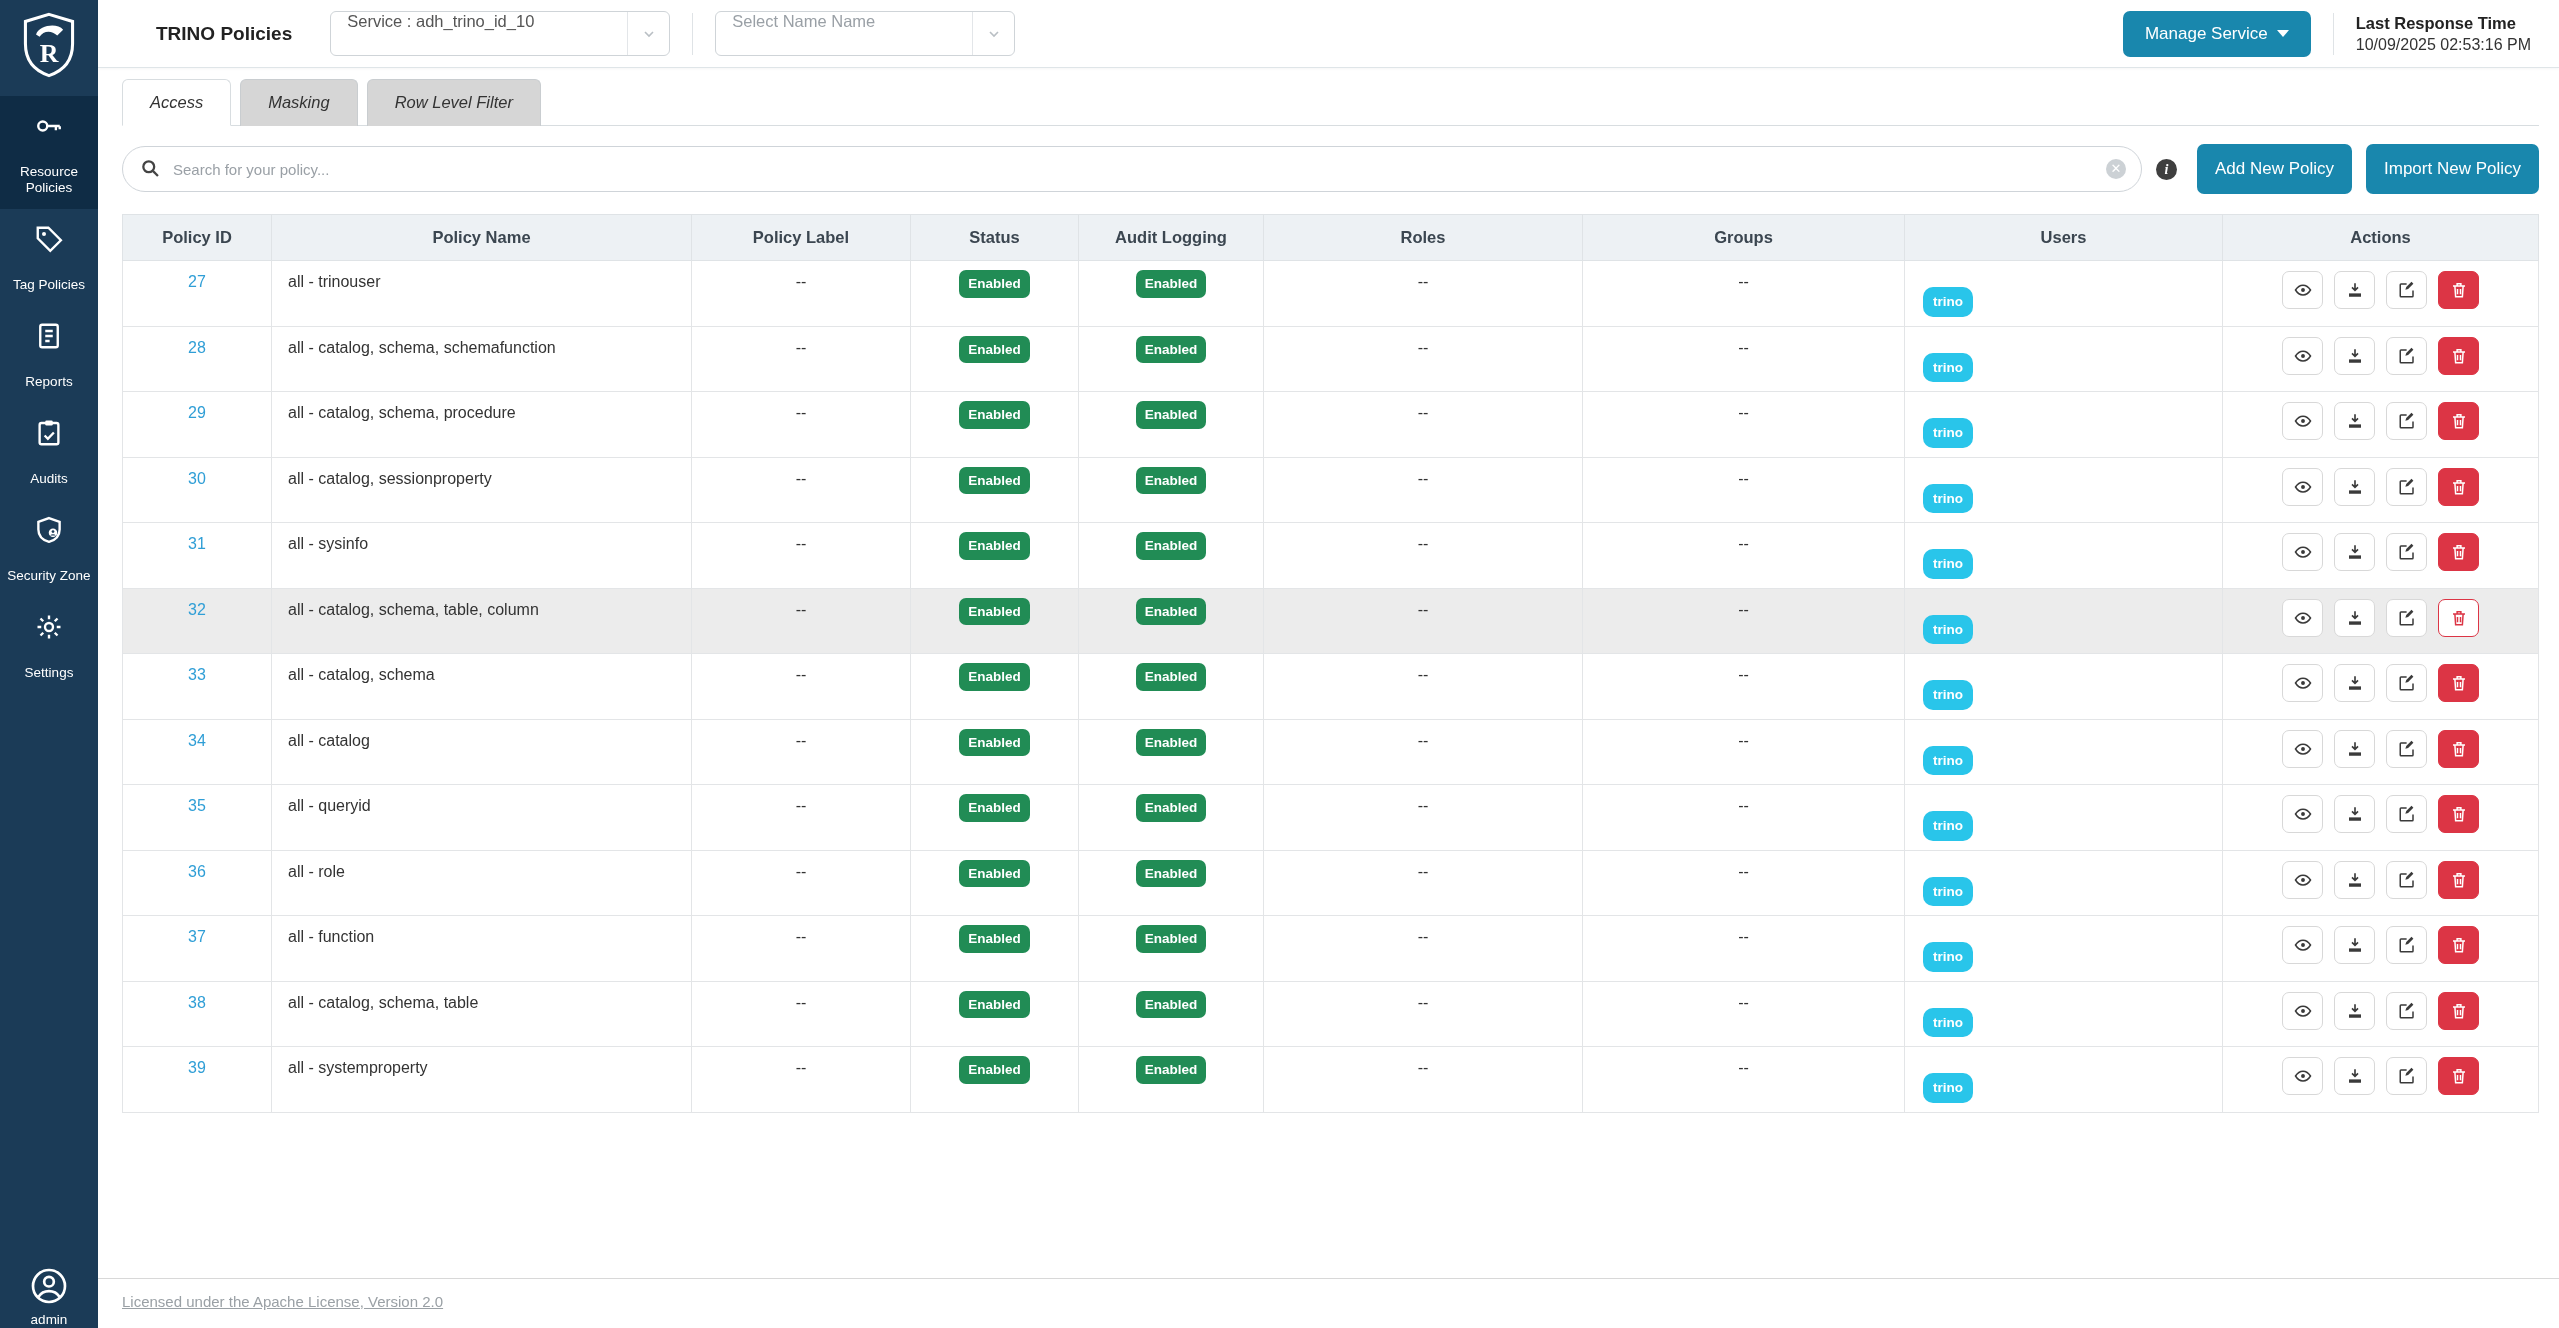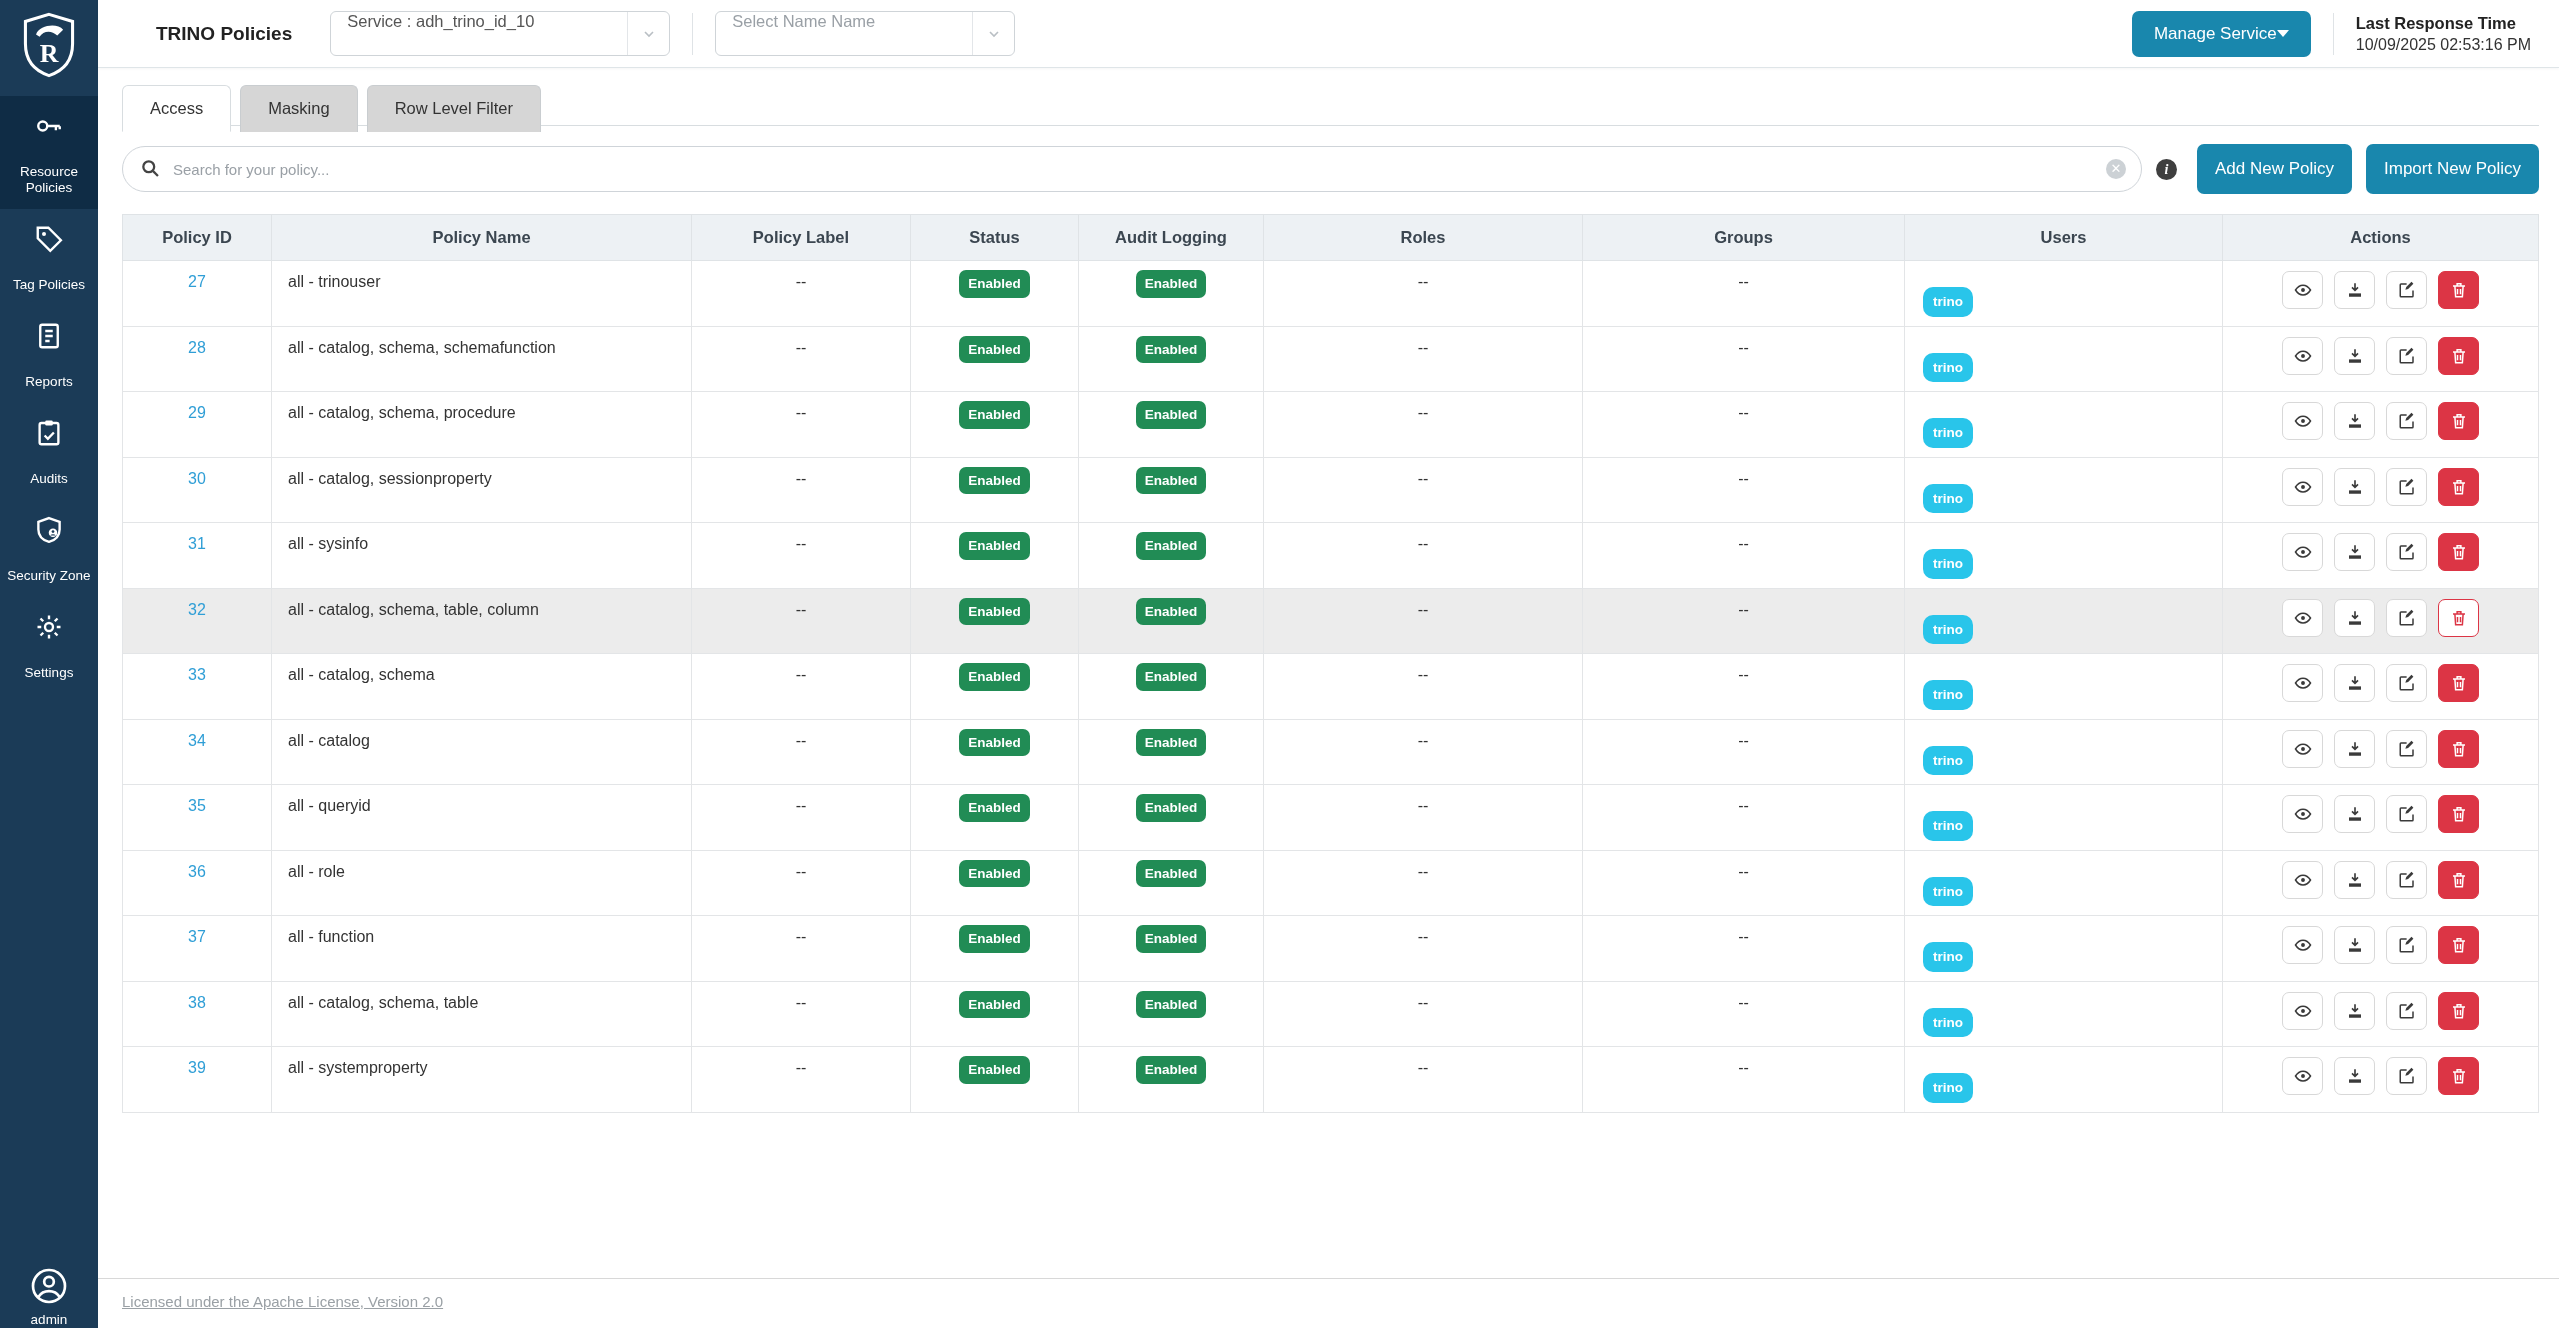--- a/index.html
+++ b/index.html
@@ -37,34 +37,34 @@
   .select-box .sel-text{padding:0 16px; font-size:16.5px; color:#555; white-space:nowrap;}
   .select-box .sel-caret{width:42px; align-self:stretch; display:flex; align-items:center;
     justify-content:center; border-left:1px solid #e3e6e9; color:#b9bfc4;}
   .select-box.placeholder .sel-text{color:#9aa0a6;}
   .service-select{width:340px; margin-left:38px;}
   .zone-select{width:300px;}
   .vdivider{width:1px; height:42px; background:#dfe3e6; margin:0 22px;}
   .top-spacer{flex:1;}
   .btn-teal{background:var(--accent-teal); color:#fff; border:none; border-radius:7px;
     font-size:17px; font-family:inherit; cursor:pointer;}
-  .manage-btn{height:46px; padding:0 22px; display:flex; align-items:center; }
+  .manage-btn{height:46px; padding:0 22px; display:flex; align-items:center; gap:9px;}
   .caret-down{width:0; height:0; border-left:6px solid transparent; border-right:6px solid transparent;
     border-top:7px solid #fff; display:inline-block;}
   .last-resp{margin:0 10px 0 0; text-align:left; line-height:22px; white-space:nowrap;}
   .last-resp .lr-label{font-weight:bold; font-size:16.5px; color:#222;}
   .last-resp .lr-value{font-size:16px; color:#333;}
 
   .content{flex:1; display:flex; flex-direction:column; min-height:0; padding:10px 20px 0 24px;}
 
   
   .tabs{display:flex; gap:9px; border-bottom:1px solid #d8dde0; padding:0;}
   .tab{padding:13px 27px; font-size:16.5px; color:#333; background:#d6d6d6;
     border:1px solid #c9cdd0; border-bottom:none; border-radius:6px 6px 0 0;
-    cursor:pointer; position:relative; top:7px;}
+    cursor:pointer; position:relative; top:1px;font-style:italic;}
   .tab.active{background:#fff; border-color:#d8dde0; border-bottom:1px solid #fff;}
 
   
   .toolbar{display:flex; align-items:center; margin-top:18px;}
   .search-wrap{flex:1; position:relative; margin-right:14px;}
   .search-input{width:100%; height:46px; border:1px solid #cfd4d9; border-radius:23px;
     padding:0 52px 0 50px; font-size:15px; font-family:inherit; color:#555; outline:none;}
   .search-input::placeholder{color:#9aa0a6;}
   .search-icon{position:absolute; left:18px; top:12px; color:#444;}
   .clear-icon{position:absolute; right:16px; top:13px; width:20px; height:20px; border-radius:50%;

